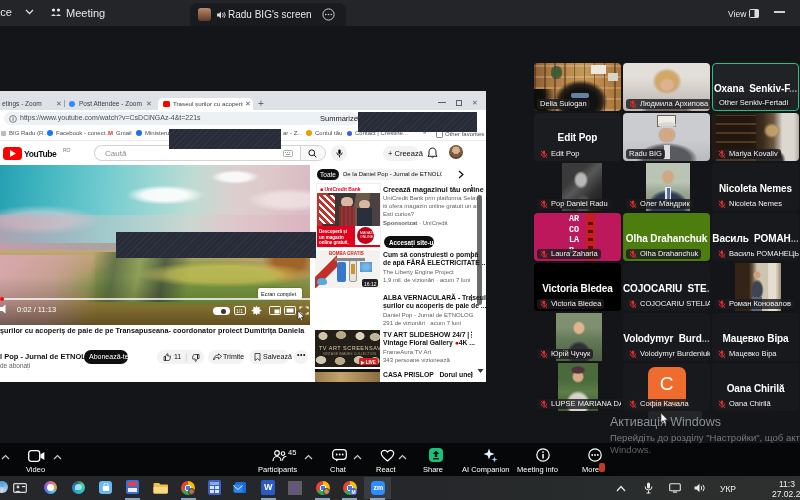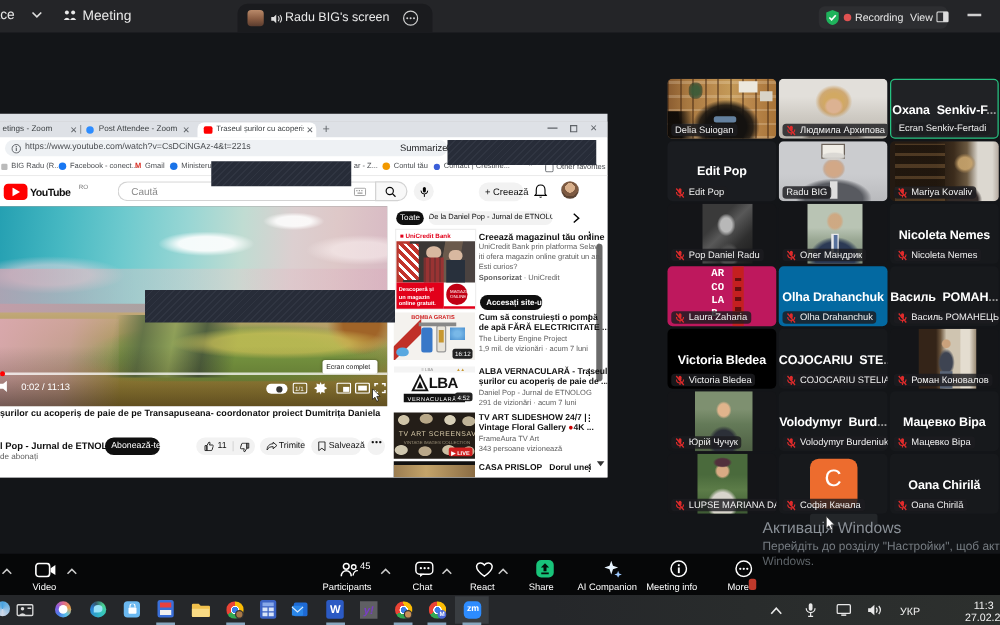--- a/index.html
+++ b/index.html
@@ -50,28 +50,20 @@
           <path d="M6.5 3 q1.5 2 0 4 M8 2 q2.5 3 0 6" stroke="#ddd" stroke-width="0.9" fill="none"></path>
         </svg>
       <span class="abs wtxt" style="left:38px; top:6px; font-size:10px;">Radu BIG's screen</span>
       <svg class="abs" style="left:132px; top:5px;" width="13" height="13" viewBox="0 0 13 13">
           <circle cx="6.5" cy="6.5" r="5.6" stroke="#cfcfcf" stroke-width="1" fill="none"></circle>
           <circle cx="3.8" cy="6.5" r="0.8" fill="#cfcfcf"></circle>
           <circle cx="6.5" cy="6.5" r="0.8" fill="#cfcfcf"></circle>
           <circle cx="9.2" cy="6.5" r="0.8" fill="#cfcfcf"></circle>
         </svg>
     </div>
-    <div id="recpill">
-      <svg class="abs" style="left:4px; top:2px;" width="14" height="14" viewBox="0 0 14 14">
-          <path d="M7 1 L12 3 V7.5 C12 10.5 9.5 12.5 7 13 C4.5 12.5 2 10.5 2 7.5 V3 z" fill="#1fb35c"></path>
-          <path d="M4.5 7 L6.3 8.8 L9.6 5.2" stroke="#fff" stroke-width="1.4" fill="none"></path>
-        </svg>
-      <span class="abs" style="left:20px; top:6px; width:6px; height:6px; border-radius:50%; background:#e05252;"></span>
-      <span class="abs wtxt" style="left:29px; top:4px; font-size:8.5px;">Recording</span>
-    </div>
     <span class="abs wtxt" style="left:728px; top:9px; font-size:8.5px;">View</span>
     <svg class="abs" style="left:749px; top:9px;" width="10" height="9" viewBox="0 0 10 9">
         <rect x="0.5" y="0.5" width="9" height="8" rx="1" stroke="#ddd" fill="none"></rect>
         <rect x="5.5" y="0.5" width="4" height="8" fill="#ddd"></rect>
       </svg>
     <span class="abs" style="left:774px; top:11px; width:11px; height:2px; background:#cfcfcf;"></span>
   </div>
 
   <div class="abs" style="left:0; top:91px; width:486px; height:6px; background:#dee1e6;"></div>
   <div id="browser">
@@ -295,35 +287,20 @@
         <div class="abs" style="left:2px; top:28px; width:10px; height:7px; background:#58a8e0; border-radius:50% 50% 40% 40%;"></div>
         <div class="abs" style="left:47px; top:29px; width:16px; height:8px; background:#222; border-radius:2px;"></div>
         <span class="abs" style="left:49px; top:30.5px; font-size:5px; color:#fff;">16:12</span>
       </div>
       <span class="abs" style="left:73px; top:86px; font-size:6.8px; font-weight:bold; color:#0f0f0f;">Cum să construiești o pompă</span>
       <span class="abs" style="left:73px; top:94px; font-size:6.8px; font-weight:bold; color:#0f0f0f;">de apă FĂRĂ ELECTRICITATE ...</span>
       <span class="abs" style="left:73px; top:104px;">The Liberty Engine Project</span>
       <span class="abs" style="left:73px; top:112px;">1,9 mil. de vizionări · acum 7 luni</span>
       <span class="abs" style="left:158px; top:86px; color:#0f0f0f; font-weight:bold; font-size:7px;">⋮</span>
 
-      <div class="abs" style="left:5px; top:128px; width:65px; height:29px; background:#fff; overflow:hidden;">
-        <div class="abs" style="left:0; top:0; width:65px; height:5px; background:#f4f4f4;"></div>
-        <span class="abs" style="left:22px; top:0.5px; font-size:3.5px; color:#888;">≡ LBA</span>
-          <span class="abs" style="left:50px; top:0.5px; font-size:3.5px; color:#c89830;">▲▲</span>
-        <svg class="abs" style="left:12px; top:5px;" width="18" height="17" viewBox="0 0 18 17">
-            <path d="M9 1 L16 15 L2 15 z" fill="#111"></path>
-            <path d="M9 4 L13.5 13.5 L4.5 13.5 z" fill="#fff"></path>
-            <path d="M9 7 L11.5 12.5 L6.5 12.5 z" fill="#111"></path>
-          </svg>
-        <span class="abs" style="left:28px; top:6px; font-size:12px; font-weight:bold; color:#111; letter-spacing:-0.5px;">LBA</span>
-        <div class="abs" style="left:8px; top:22px; width:49px; height:7px; background:#111;"></div>
-        <span class="abs" style="left:11px; top:23.5px; font-size:4.5px; color:#fff; letter-spacing:0.5px;">VERNACULARĂ</span>
-        <div class="abs" style="left:49px; top:21px; width:14px; height:7px; background:#222; border-radius:2px;"></div>
-        <span class="abs" style="left:51px; top:22.5px; font-size:5px; color:#fff;">4:52</span>
-      </div>
       <span class="abs" style="left:73px; top:129px; font-size:6.8px; font-weight:bold; color:#0f0f0f;">ALBA VERNACULARĂ - Traseul</span>
       <span class="abs" style="left:73px; top:137px; font-size:6.8px; font-weight:bold; color:#0f0f0f;">șurilor cu acoperiș de paie de ...</span>
       <span class="abs" style="left:73px; top:147px;">Daniel Pop - Jurnal de ETNOLOG</span>
       <span class="abs" style="left:73px; top:155px;">291 de vizionări · acum 7 luni</span>
       <span class="abs" style="left:158px; top:129px; color:#0f0f0f; font-weight:bold; font-size:7px;">⋮</span>
 
       <div class="abs" style="left:5px; top:165px; width:65px; height:37px; background:#241e18; overflow:hidden;">
         <div class="abs" style="left:0; top:0; width:65px; height:37px; background:radial-gradient(ellipse 7px 6px at 8px 6px, #cfc4a8 0 60%, transparent 70%), radial-gradient(ellipse 8px 6px at 26px 5px, #b8a888 0 60%, transparent 70%), radial-gradient(ellipse 7px 6px at 45px 6px, #d8d0b8 0 60%, transparent 70%), radial-gradient(ellipse 8px 6px at 60px 7px, #c0b498 0 60%, transparent 70%), radial-gradient(ellipse 8px 6px at 6px 30px, #d0c8b0 0 60%, transparent 70%), radial-gradient(ellipse 8px 6px at 25px 31px, #baa88a 0 60%, transparent 70%), radial-gradient(ellipse 8px 6px at 44px 30px, #ccc0a4 0 60%, transparent 70%), radial-gradient(ellipse 7px 6px at 60px 31px, #c4b89c 0 60%, transparent 70%);"></div>
         <span class="abs" style="left:4px; top:15px; font-size:5.5px; color:#d8cbaa; letter-spacing:0.5px;">TV ART SCREENSAVER</span>
         <span class="abs" style="left:8px; top:22px; font-size:3.5px; color:#9a8f78;">VINTAGE IMAGES COLLECTION</span>
@@ -365,21 +342,21 @@
       <div class="abs" style="left:16px;top:33px;width:56px;height:15px;background:radial-gradient(ellipse 28px 13px at 50% 100%, #716b64 0 70%, transparent 92%);"></div>
       <div class="nlabel"><svg class="micred" width="8" height="9" viewBox="0 0 8 9">
             <rect x="2.8" y="0.5" width="2.4" height="4" rx="1.2" fill="#e02b2b"></rect>
             <path d="M1.2 3.5 a2.8 2.8 0 0 0 5.6 0 M4 6.3 V8" stroke="#e02b2b" stroke-width="0.9" fill="none"></path>
             <path d="M1 0.8 L7 8" stroke="#e02b2b" stroke-width="1"></path>
           </svg>Людмила Архипова</div>
     </div>
 
     <div class="tile" style="left:712px; top:63px; background:#202225; border:1.5px solid #26c281;">
       <div class="cname" style="top:19px;">Oxana&nbsp; Senkiv-F<span style="color:#999;">...</span></div>
-      <div class="nlabel">Ecran Senkiv-Fertadi</div>
+      <div class="nlabel">Other Senkiv-Fertadi</div>
     </div>
 
     <div class="tile" style="left:534px; top:113px; background:#1a1c20;">
       <div class="cname" style="top:19px;">Edit Pop</div>
       <div class="nlabel"><svg class="micred" width="8" height="9" viewBox="0 0 8 9">
             <rect x="2.8" y="0.5" width="2.4" height="4" rx="1.2" fill="#e02b2b"></rect>
             <path d="M1.2 3.5 a2.8 2.8 0 0 0 5.6 0 M4 6.3 V8" stroke="#e02b2b" stroke-width="0.9" fill="none"></path>
             <path d="M1 0.8 L7 8" stroke="#e02b2b" stroke-width="1"></path>
           </svg>Edit Pop</div>
     </div>
@@ -443,21 +420,21 @@
       <div class="abs" style="left:35px;top:1px;font-family:'Liberation Mono',monospace;font-weight:bold;font-size:8.5px;line-height:10.5px;color:#fff;">AR<br>CO<br>LA<br>B</div>
       <div class="abs" style="left:52px;top:0;width:9px;height:48px;background:linear-gradient(180deg,#c42020 0 100%);"></div>
       <div class="abs" style="left:54px;top:4px;width:5px;height:40px;background:repeating-linear-gradient(0deg, rgba(20,0,0,0.55) 0 3px, transparent 3px 8px);"></div>
       <div class="nlabel"><svg class="micred" width="8" height="9" viewBox="0 0 8 9">
             <rect x="2.8" y="0.5" width="2.4" height="4" rx="1.2" fill="#e02b2b"></rect>
             <path d="M1.2 3.5 a2.8 2.8 0 0 0 5.6 0 M4 6.3 V8" stroke="#e02b2b" stroke-width="0.9" fill="none"></path>
             <path d="M1 0.8 L7 8" stroke="#e02b2b" stroke-width="1"></path>
           </svg>Laura Zaharia</div>
     </div>
 
-    <div class="tile" style="left:623px; top:213px; background:#0369a1;">
+    <div class="tile" style="left:623px; top:213px; background:#4d7c0f;">
       <div class="cname" style="top:20px;">Olha Drahanchuk</div>
       <div class="nlabel"><svg class="micred" width="8" height="9" viewBox="0 0 8 9">
             <rect x="2.8" y="0.5" width="2.4" height="4" rx="1.2" fill="#e02b2b"></rect>
             <path d="M1.2 3.5 a2.8 2.8 0 0 0 5.6 0 M4 6.3 V8" stroke="#e02b2b" stroke-width="0.9" fill="none"></path>
             <path d="M1 0.8 L7 8" stroke="#e02b2b" stroke-width="1"></path>
           </svg>Olha Drahanchuk</div>
     </div>
 
     <div class="tile" style="left:712px; top:213px; background:#17191c;">
       <div class="cname" style="top:20px;">Василь&nbsp; РОМАН<span style="color:#999;">...</span></div>

